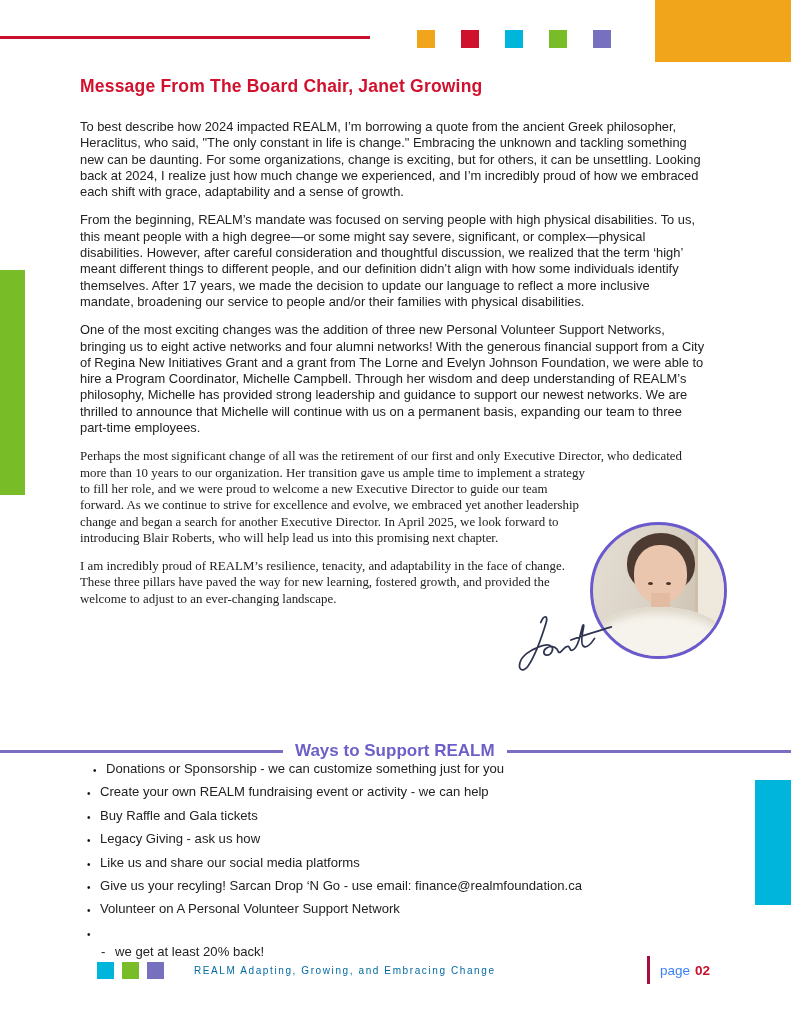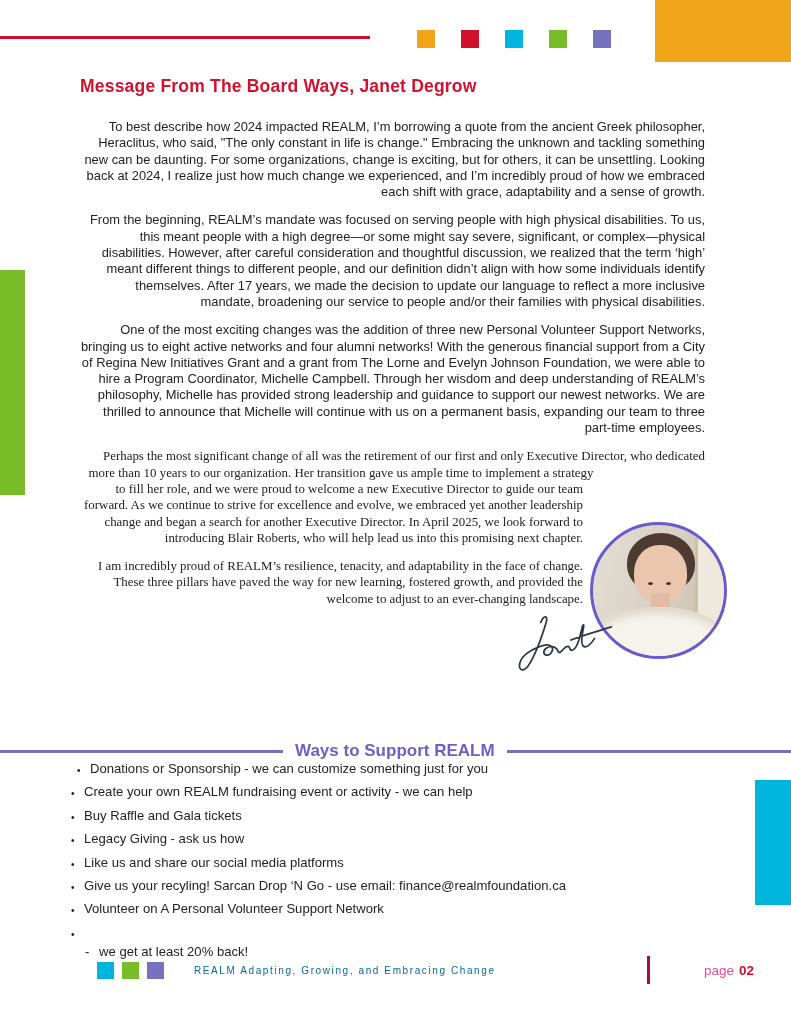--- a/index.html
+++ b/index.html
@@ -11,21 +11,21 @@
   .deco-squares{position:absolute;left:417px;top:30px;display:flex;gap:26px;}
   .deco-squares .sq{width:18px;height:18px;}
   .corner-block{position:absolute;right:0;top:0;width:136px;height:62px;background:#F0A51B;}
   .left-bar{position:absolute;left:0;top:270px;width:25px;height:225px;background:#78BC28;}
   .right-bar{position:absolute;right:0;top:780px;width:36px;height:125px;background:#00B5DC;}
 
   
   .page-title{position:absolute;left:80px;top:76px;margin:0;font-size:17.5px;font-weight:bold;
               color:#D2112E;letter-spacing:.2px;}
   .article{position:absolute;left:80px;top:119px;width:625px;font-size:12.9px;line-height:16.3px;}
-  .article p{margin:0 0 12px 0;text-align:right;}
+  .article p{margin:0 0 12px 0;}
   .photo-wrap{position:relative;font-family:Liberation Serif, serif;}
   .photo-float{float:right;width:150px;height:152px;margin-top:72px;margin-right:-28px;
                shape-outside:circle(50%);shape-margin:4px;}
   .photo{width:131px;height:131px;margin:2px auto 0;border:3px solid #6A5ACD;border-radius:50%;
          position:relative;overflow:hidden;
          background:linear-gradient(105deg,#e5ded4 0%,#d7cfc2 55%,#c6baa7 100%);}
   .photo .doorframe{position:absolute;right:0;top:0;width:26px;height:100%;background:#efe9dd;border-left:3px solid #cdbfa8;}
   .photo .hair{position:absolute;left:26%;top:6%;width:52%;height:46%;background:#4d3a31;border-radius:50% 50% 46% 46%;}
   .photo .face{position:absolute;left:32%;top:15%;width:40%;height:44%;background:#e9c6ad;border-radius:48% 48% 46% 46%;}
   .photo .eye{position:absolute;width:5px;height:3px;background:#4a3328;border-radius:50%;top:43%;}
@@ -35,56 +35,56 @@
   .photo .sweater{position:absolute;left:0;bottom:-6%;width:100%;height:44%;background:#f6f3ec;
                   border-radius:50% 50% 0 0;box-shadow:inset 0 6px 8px #ddd6c8;}
   .signature{position:absolute;left:424px;top:160px;width:136px;height:66px;transform:rotate(-4deg);}
   .clear{clear:both;}
 
   
   .divider-row{position:absolute;left:0;top:741px;width:791px;display:flex;align-items:center;}
   .divider-row .line-l{width:283px;height:3px;background:#7B6FC4;}
   .divider-row .line-r{flex:1;height:3px;background:#7B6FC4;}
   .support-heading{margin:0 12px;font-size:17px;font-weight:bold;color:#6C5FC7;white-space:nowrap;}
-  .bullets{position:absolute;left:71px;top:761px;width:690px;font-size:13.1px;line-height:16.2px;}
+  .bullets{position:absolute;left:87px;top:761px;width:690px;font-size:13.1px;line-height:16.2px;}
   .bullet{display:flex;margin-bottom:6.2px;}
   .bullet .dot{width:13px;flex:0 0 13px;text-align:left;font-size:12px;color:#111;}
   .bullet .dot::before{content:"•";font-size:10px;position:relative;top:1px;}
   .bullet.first{padding-left:6px;}
   .link-red{color:#EC1B34;cursor:pointer;}
   .subrow{display:flex;margin:2px 0 0 14px;}
   .subrow .dash{width:14px;flex:0 0 14px;}
 
   
   .footer{position:absolute;left:97px;top:956px;width:660px;height:28px;display:flex;align-items:center;}
   .footer .sq{width:17px;height:17px;margin-right:8px;}
   .footer-title{margin-left:22px;font-size:10px;letter-spacing:1.6px;color:#0369a1;}
   .footer-page{position:absolute;left:647px;top:955px;display:flex;align-items:center;height:30px;}
   .footer-page .vbar{width:3px;height:28px;background:#A60F3B;margin-right:10px;}
-  .page-label{font-size:13.5px;color:#ec4899;margin-left:44px;}
+  .page-label{font-size:13.5px;color:#3b82f6;}
   .page-number{font-size:13.5px;font-weight:bold;color:#C8102E;margin-left:5px;}
 </style>
 </head>
 <body>
 
 <div class="page">
 
   <div class="top-rule"></div>
   <div class="deco-squares">
     <div class="sq" style="background-color: rgb(240, 165, 27);"></div>
     <div class="sq" style="background-color: rgb(208, 17, 46);"></div>
     <div class="sq" style="background-color: rgb(0, 181, 220);"></div>
     <div class="sq" style="background-color: rgb(120, 188, 40);"></div>
     <div class="sq" style="background-color: rgb(118, 112, 191);"></div>
   </div>
   <div class="corner-block"></div>
   <div class="left-bar"></div>
   <div class="right-bar"></div>
 
-  <h1 class="page-title">Message From The Board Ways, Janet Degrow</h1>
+  <h1 class="page-title">Message From The Board Chair, Janet Growing</h1>
 
   <div class="article">
     <p>To best describe how 2024 impacted REALM, I’m borrowing a quote from the ancient Greek philosopher, Heraclitus, who said, "The only constant in life is change." Embracing the unknown and tackling something new can be daunting. For some organizations, change is exciting, but for others, it can be unsettling. Looking back at 2024, I realize just how much change we experienced, and I’m incredibly proud of how we embraced each shift with grace, adaptability and a sense of growth.</p>
     <p>From the beginning, REALM’s mandate was focused on serving people with high physical disabilities. To us, this meant people with a high degree—or some might say severe, significant, or complex—physical disabilities. However, after careful consideration and thoughtful discussion, we realized that the term ‘high’ meant different things to different people, and our definition didn’t align with how some individuals identify themselves. After 17 years, we made the decision to update our language to reflect a more inclusive mandate, broadening our service to people and/or their families with physical disabilities.</p>
     <p>One of the most exciting changes was the addition of three new Personal Volunteer Support Networks, bringing us to eight active networks and four alumni networks! With the generous financial support from a City of Regina New Initiatives Grant and a grant from The Lorne and Evelyn Johnson Foundation, we were able to hire a Program Coordinator, Michelle Campbell. Through her wisdom and deep understanding of REALM’s philosophy, Michelle has provided strong leadership and guidance to support our newest networks. We are thrilled to announce that Michelle will continue with us on a permanent basis, expanding our team to three part-time employees.</p>
 
     <div class="photo-wrap">
       <div class="photo-float">
         <div class="photo">
           <div class="doorframe"></div>

